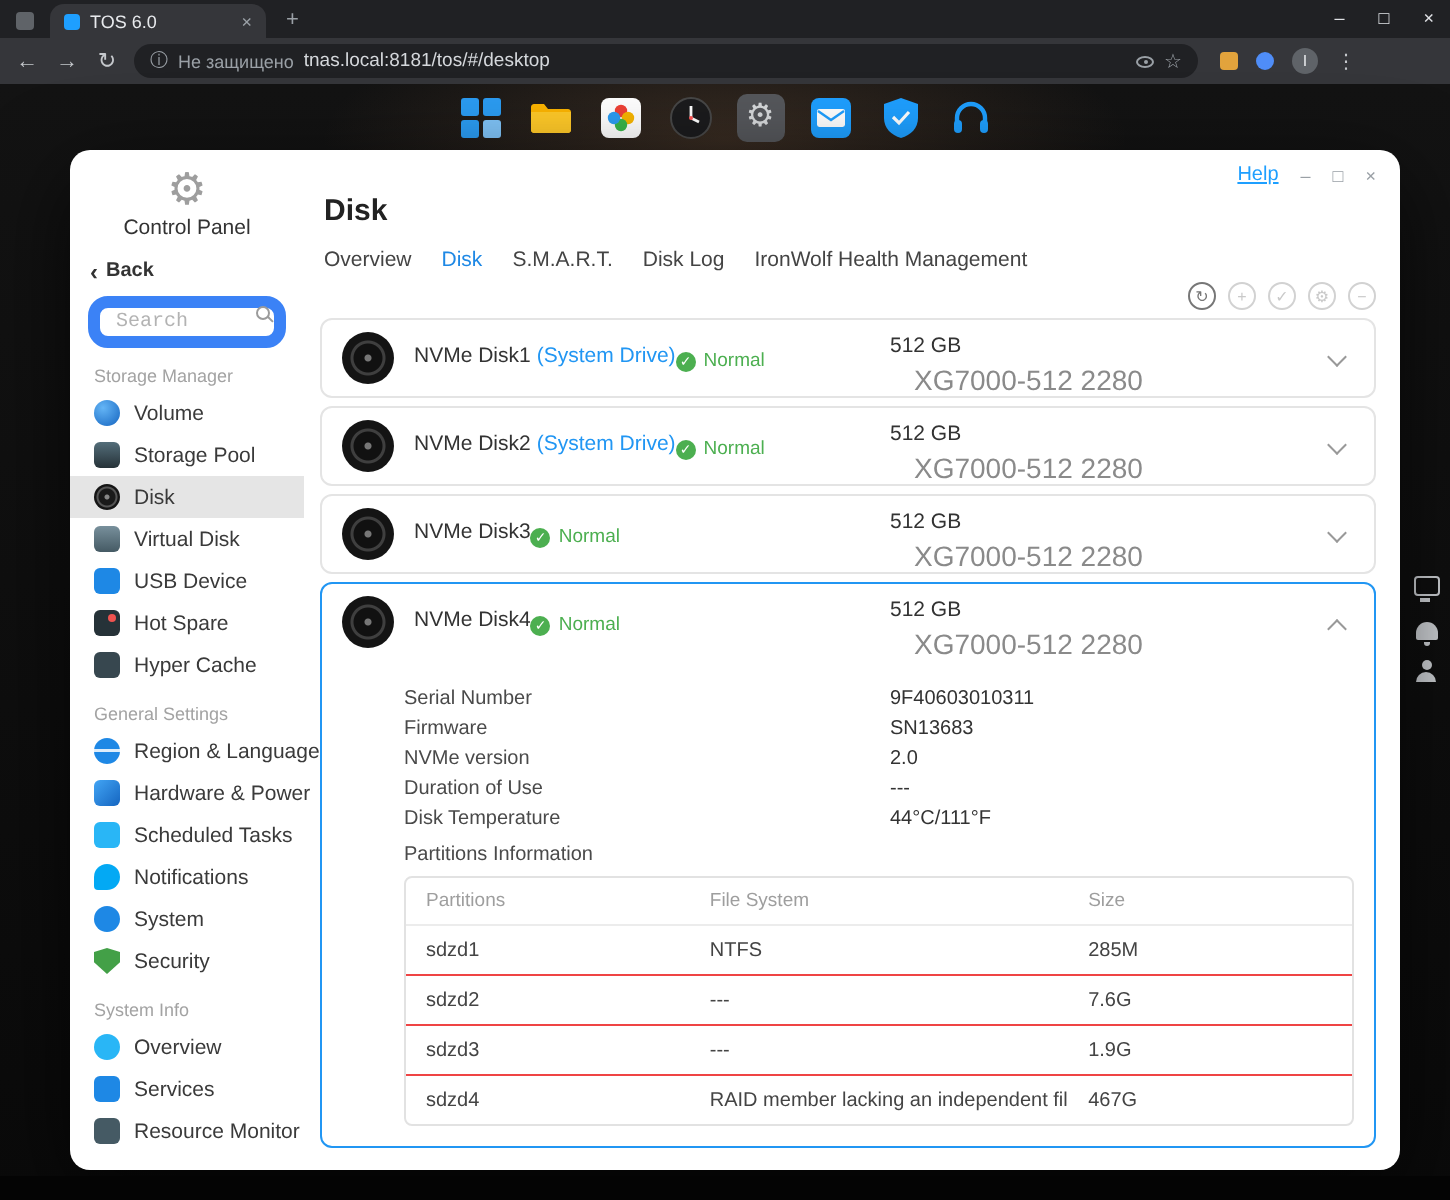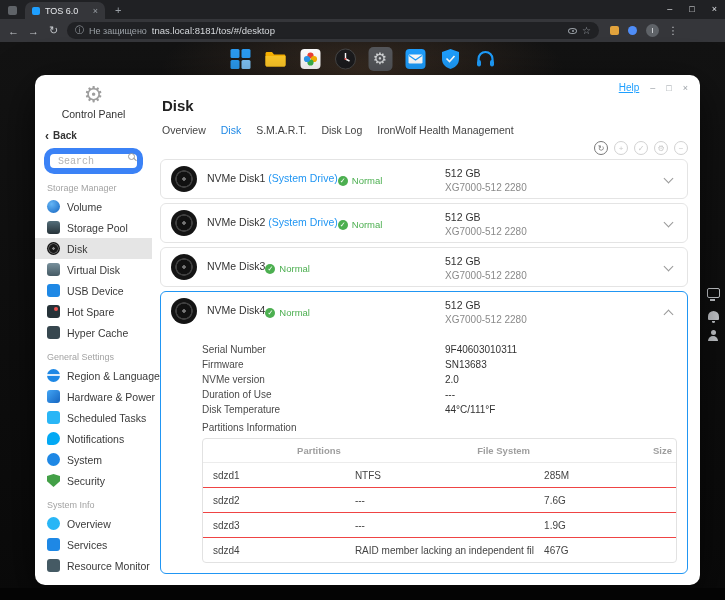--- a/index.html
+++ b/index.html
@@ -3,21 +3,21 @@
 <meta charset="utf-8">
 <style>
   * { margin:0; padding:0; box-sizing:border-box; }
   html,body { width:725px; height:600px; }
   body { position:relative; overflow:hidden; background:#000; font-family:"Liberation Sans",sans-serif; }
 
   
   .chrome { position:absolute; inset:0 0 auto 0; height:42px; background:#202124; }
   .tabstrip { height:19px; display:flex; align-items:flex-end; position:relative; padding-left:6px; }
   .sysicon { width:9px; height:9px; margin:0 8px 4px 2px; background:#5f6368; border-radius:2px; }
-  .tab { display:flex; align-items:center; gap:5px; background:#35363a; height:17px; border-radius:7px 7px 0 0; padding:0 7px; width:80px; }
+  .tab { display:flex; align-items:center; gap:5px; background:#35363a; height:17px; border-radius:7px 7px 0 0; padding:0 7px; width:108px; }
   .tab .fav { width:8px; height:8px; background:#1e9fff; border-radius:2px; flex:none; }
   .tab .t { color:#e8eaed; font-size:9px; flex:1; white-space:nowrap; overflow:hidden; }
   .tab .x { color:#9aa0a6; font-size:9px; }
   .newtab { color:#9aa0a6; font-size:11px; margin:0 0 3px 10px; }
   .wincontrols { position:absolute; right:8px; top:0; height:18px; display:flex; gap:17px; align-items:center; color:#dfe1e5; font-size:9px; }
   .navbar { height:23px; display:flex; align-items:center; padding:0 7px; gap:7px; background:#35363a; }
   .nav-btn { color:#c5c8cc; font-size:11px; width:13px; text-align:center; }
   .urlbar { flex:1; max-width:532px; height:17px; background:#202124; border-radius:9px; display:flex; align-items:center; padding:0 8px; gap:5px; }
   .sec-ic { color:#9aa0a6; font-size:9px; }
   .sec-label { color:#9aa0a6; font-size:9px; white-space:nowrap;text-align:right; }
@@ -109,32 +109,32 @@
   .dimg { width:26px; height:26px; border-radius:50%; flex:none;
     background:radial-gradient(circle, #777 0 1.5px, #111 2px 7px, #3f3f3f 7.5px 8.5px, #141414 9px 13px); }
   .dnames { display:flex; flex-direction:row; }
   .drow1 { display:flex; gap:3px; font-size:10.5px; color:#333; }
   .dtag { color:#2196f3; }
   .dstatus { display:flex; gap:4px; align-items:center; margin-top:3px; }
   .okbadge { width:10px; height:10px; background:#4caf50; border-radius:50%; color:#fff; font-size:7px; display:flex; align-items:center; justify-content:center; }
   .oktext { font-size:9.5px; color:#4caf50;text-align:right; }
   .col2 { position:absolute; left:284px; top:7px; }
   .csize { font-size:10.5px; color:#333; }
-  .cmodel { font-size:10px; color:#8a8a8a; margin-top:3px; }
+  .cmodel { font-size:14px; color:#8a8a8a; margin-top:3px;margin-left:12px; }
   .chev { position:absolute; right:15px; top:15px; width:7px; height:7px; border-right:1.5px solid #999; border-bottom:1.5px solid #999; transform:rotate(45deg); cursor:pointer; }
   .chev.up { transform:rotate(-135deg); top:19px; }
 
   .details { margin:14px 0 0 41px; }
   .dtrow { display:flex; font-size:10px; color:#4a4a4a; margin-bottom:4px; }
   .dtlabel { width:243px; flex:none; }
   .dtvalue { color:#333; }
   .parts-title { margin:7px 0 5px 41px; font-size:10px; color:#4a4a4a; }
   .tablewrap { margin:0 10px 10px 41px; border:1px solid #e2e2e2; border-radius:4px; overflow:hidden; }
   table { width:100%; border-collapse:collapse; table-layout:fixed; }
-  th { text-align:right; font-weight:bold; color:#9e9e9e; font-size:9.5px; padding:6px 4px 6px 10px; border-bottom:1px solid #ececec; }
+  th { text-align:left; font-weight:normal; color:#9e9e9e; font-size:9.5px; padding:6px 4px 6px 10px; border-bottom:1px solid #ececec; }
   td { font-size:10px; color:#444; padding:6.5px 4px 6.5px 10px; border-bottom:1px solid #ef4444; white-space:nowrap; overflow:hidden; }
   tr:last-child td { border-bottom:none; }
 </style>
 </head>
 <body>
 
 <div class="chrome">
   <div class="tabstrip">
     <span class="sysicon"></span>
     <div class="tab">

